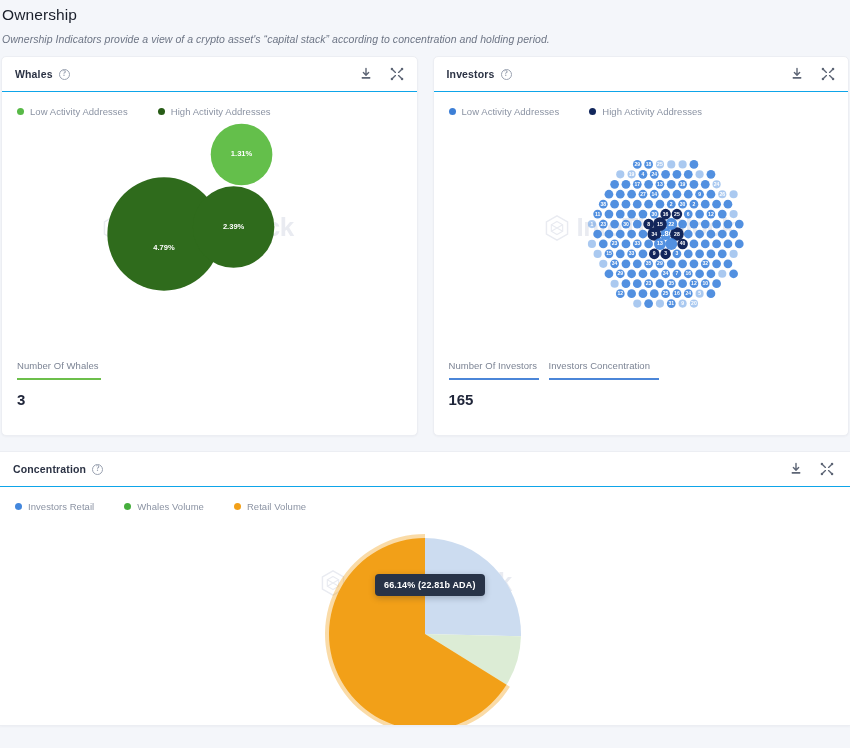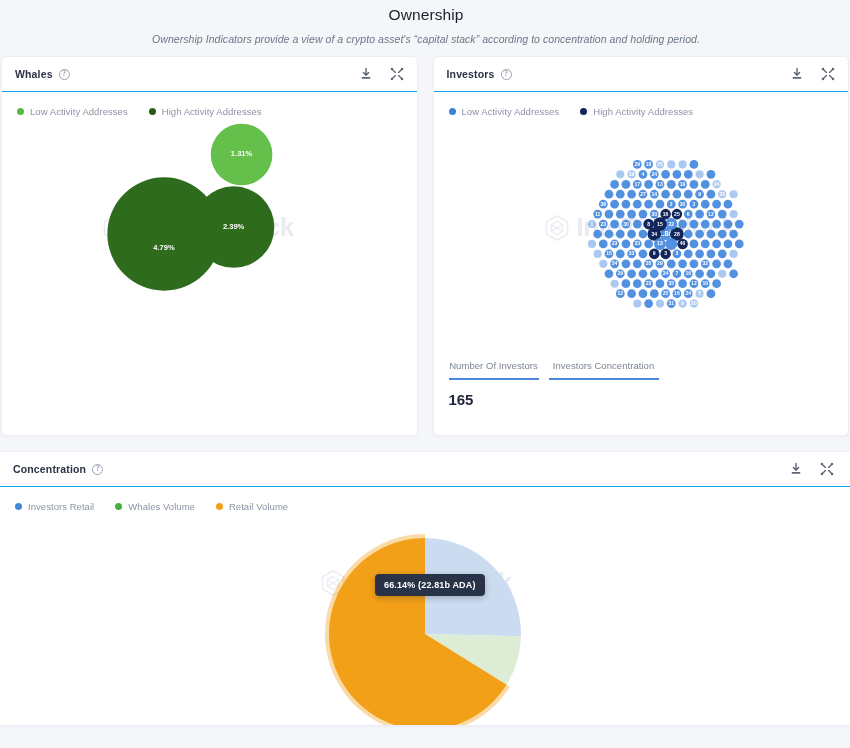--- a/index.html
+++ b/index.html
@@ -4,21 +4,21 @@
 <style>
   * { box-sizing: border-box; }
   html, body {
     margin: 0; padding: 0;
     width: 850px; height: 748px;
     background: #f4f6fa;
     font-family: "Liberation Sans", sans-serif;
     -webkit-font-smoothing: antialiased;
     overflow: hidden;
   }
-  .page { position: relative; width: 850px; height: 656px; text-align: center; }
+  .page { position: relative; width: 850px; height: 656px; }
 
   
   .page-header { padding: 6px 0 0 0; }
   .page-title {
     font-size: 15.5px; font-weight: 400; color: #1a1f2b;
     letter-spacing: 0.1px; margin: 0 0 8px 2px; line-height: 1.2;
   }
   .page-subtitle {
     font-size: 10.5px; color: #6d7585; margin: 0 0 10px 2px;
     line-height: 1.3; letter-spacing: 0.05px; font-style: italic;
@@ -53,21 +53,21 @@
     display: inline-flex; align-items: center; justify-content: center;
     border: 1.1px solid #9aa2b1; color: #9aa2b1;
     font-size: 8px; line-height: 1; font-weight: 700;
     font-family: "Liberation Serif", serif;
   }
   .head-actions { margin-left: auto; display: flex; align-items: center; gap: 17px; }
   .icon-btn { width: 14px; height: 14px; display: block; cursor: pointer; }
   .icon-btn svg { display: block; }
 
   
-  .legend { display: flex; align-items: center; gap: 21px; padding: 14px 15px 0 15px; }
+  .legend { display: flex; align-items: center; gap: 30px; padding: 14px 15px 0 15px; }
   .legend-item { display: flex; align-items: center; gap: 6px; }
   .legend-dot { width: 7px; height: 7px; border-radius: 50%; display: block; }
   .legend-label { font-size: 9.5px; color: #8b93a3; letter-spacing: 0.05px; }
 
   
   .watermark {
     position: absolute; display: flex; align-items: center; gap: 7px;
     color: #e9ebf1; pointer-events: none; user-select: none;
     font-size: 26px; font-weight: 700; letter-spacing: -0.5px;
   }
@@ -162,20 +162,28 @@
               <circle cx="233" cy="110" r="41" fill="#2f6b1c"></circle>
               <circle cx="241" cy="37" r="31" fill="#64bf4b"></circle>
               <text x="163" y="131" class="bubble-label">4.79%</text>
               <text x="233" y="110" class="bubble-label">2.39%</text>
               <text x="241" y="37" class="bubble-label">1.31%</text>
             </g>
         </svg>
       </div>
 
       <div class="stats">
+        <div class="stat" style="width:94px">
+          <span class="stat-label">Number Of Whales</span>
+          <span class="stat-rule" style="background:#6cbf4b"></span>
+          <div class="stat-value-row">
+            <span class="stat-value">3</span>
+            <span class="stat-sub"></span>
+          </div>
+        </div>
       </div>
     </div>
 
     <div class="card half">
       <div class="card-head">
         <span class="card-title">Investors</span>
         <span class="info-icon">?</span>
         <div class="head-actions">
           <span class="icon-btn">
             <svg viewBox="0 0 16 16" width="14" height="14">

